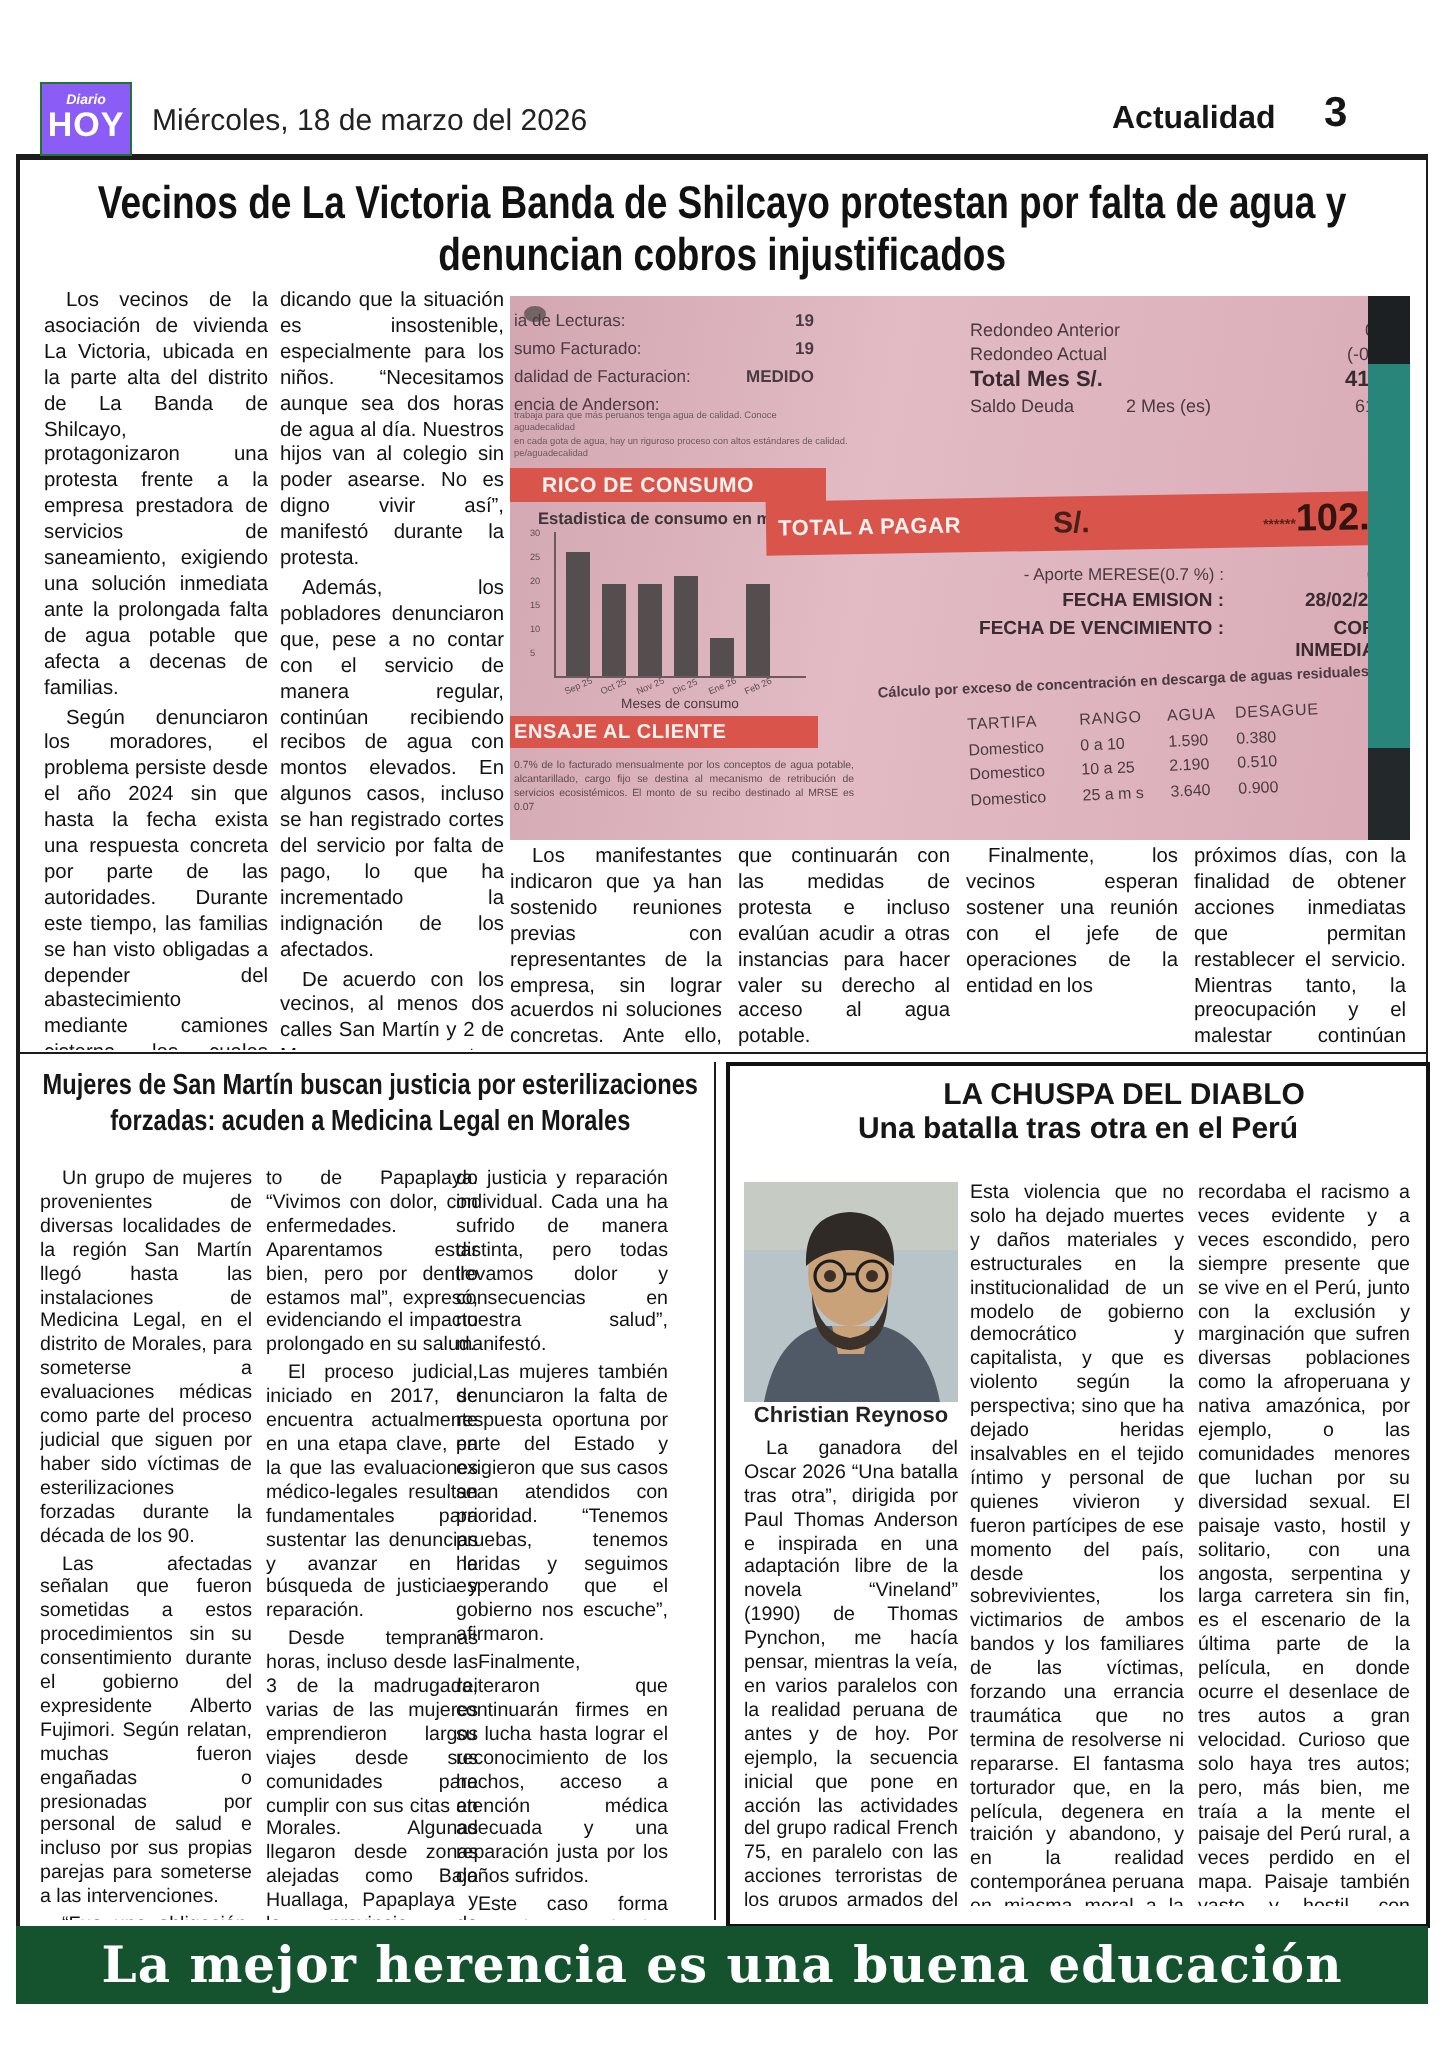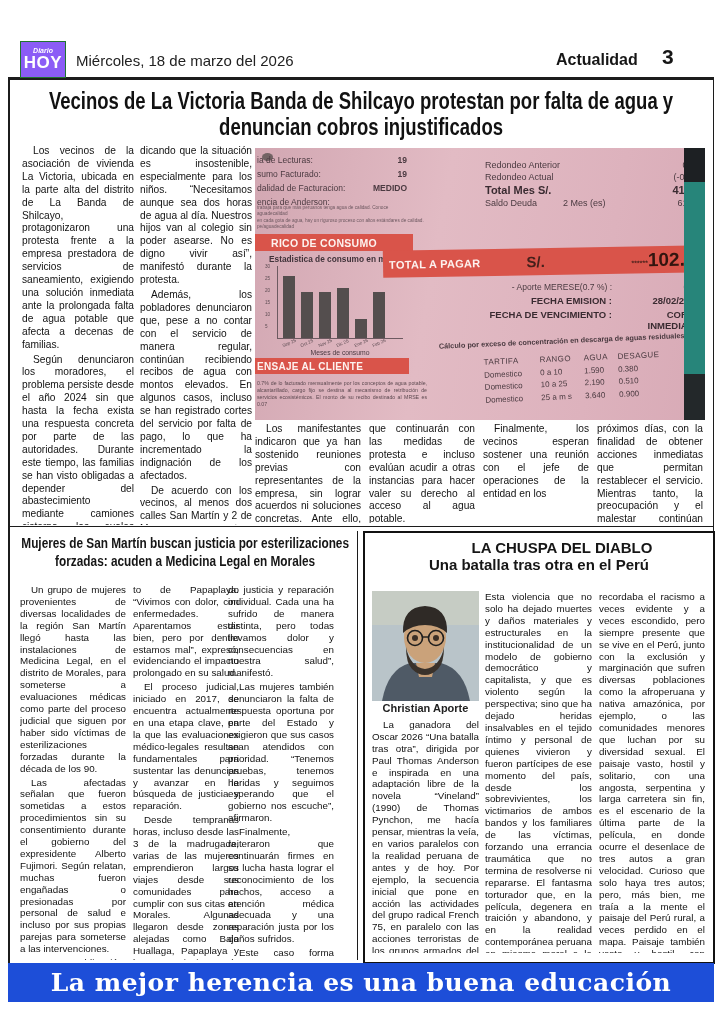--- a/index.html
+++ b/index.html
@@ -90,21 +90,21 @@
   .t-head{letter-spacing:.4px;}
 
   
   #a3-box{position:absolute;left:363px;top:531px;width:348px;height:429px;border:2px solid #111;background:#fff;}
   .a3-kicker{margin-top:6px;text-align:center;font-size:15px;font-weight:bold;line-height:17px;margin-left:46px;}
   .a3-title{text-align:center;font-size:15px;font-weight:bold;line-height:18px;}
   .portrait{width:107px;height:110px;display:block;}
   .portrait-caption{width:107px;text-align:center;font-size:11px;font-weight:600;color:#222;margin:2px 0 4px;}
 
   
-  #bottom-banner{position:absolute;left:8px;top:963px;width:706px;height:39px;background:#1d4ed8;
+  #bottom-banner{position:absolute;left:8px;top:963px;width:706px;height:39px;background:#14532d;
         display:flex;align-items:center;justify-content:center;}
   #bottom-banner .banner-text{color:#ffffff;font-family:"DejaVu Serif", serif;font-weight:bold;
         font-size:25px;letter-spacing:.5px;}
 </style>
 </head>
 <body>
 
 <div class="vline" style="left:8px;top:77px;height:925px;"></div>
 <div class="vline" style="left:712.5px;top:77px;height:925px;"></div>
 <div class="thick-rule"></div>
@@ -313,21 +313,21 @@
       <path d="M44 72 L63 72 L60 86 L47 86 Z" fill="#caa27a"></path>
       <ellipse cx="53" cy="46" rx="21" ry="26" fill="#caa27a"></ellipse>
       <path d="M31 42 Q30 16 53 15 Q76 16 75 42 Q66 34 53 34 Q40 34 31 42 Z" fill="#2f2a26"></path>
       <path d="M34 56 Q38 76 53 78 Q68 76 72 56 Q72 72 66 78 Q60 84 53 84 Q46 84 40 78 Q34 72 34 56 Z" fill="#3a322b"></path>
       <circle cx="43" cy="47" r="7.5" fill="none" stroke="#1d1d1d" stroke-width="1.6"></circle>
       <circle cx="64" cy="47" r="7.5" fill="none" stroke="#1d1d1d" stroke-width="1.6"></circle>
       <line x1="50.5" y1="46" x2="56.5" y2="46" stroke="#1d1d1d" stroke-width="1.4"></line>
       <circle cx="43" cy="47" r="3" fill="#3b2f26"></circle>
       <circle cx="64" cy="47" r="3" fill="#3b2f26"></circle>
     </svg>
-    <div class="portrait-caption">Christian Aporte</div>
+    <div class="portrait-caption">Christian Reynoso</div>
     <div>
         <p class="para">La ganadora del Oscar 2026 “Una batalla tras otra”, dirigida por Paul Thomas Anderson e inspirada en una adaptación libre de la novela “Vineland” (1990) de Thomas Pynchon, me hacía pensar, mientras la veía, en varios paralelos con la realidad peruana de antes y de hoy. Por ejemplo, la secuencia inicial que pone en acción las actividades del grupo radical French 75, en paralelo con las acciones terroristas de los grupos armados del Perú en los años ochenta y noventa. Desde luego, distancias insalvables, pero que muestran un espiral de violencia con consecuencias en el futuro.</p>
       </div>
   </div>
   <div class="col col-small" style="left:120px;top:58px;width:107px;height:362px;">
       <p class="para cont">Esta violencia que no solo ha dejado muertes y daños materiales y estructurales en la institucionalidad de un modelo de gobierno democrático y capitalista, y que es violento según la perspectiva; sino que ha dejado heridas insalvables en el tejido íntimo y personal de quienes vivieron y fueron partícipes de ese momento del país, desde los sobrevivientes, los victimarios de ambos bandos y los familiares de las víctimas, forzando una errancia traumática que no termina de resolverse ni repararse. El fantasma torturador que, en la película, degenera en traición y abandono, y en la realidad contemporánea peruana en miasma moral a la vez que terruqueo indiscriminado.</p>
     </div>
   <div class="col col-small" style="left:234px;top:58px;width:106px;height:362px;">
       <p class="para cont">recordaba el racismo a veces evidente y a veces escondido, pero siempre presente que se vive en el Perú, junto con la exclusión y marginación que sufren diversas poblaciones como la afroperuana y nativa amazónica, por ejemplo, o las comunidades menores que luchan por su diversidad sexual. El paisaje vasto, hostil y solitario, con una angosta, serpentina y larga carretera sin fin, es el escenario de la última parte de la película, en donde ocurre el desenlace de tres autos a gran velocidad. Curioso que solo haya tres autos; pero, más bien, me traía a la mente el paisaje del Perú rural, a veces perdido en el mapa. Paisaje también vasto y hostil, con carreteras polvorientas que unen pueblos y pueblos sin fin, pero más dinámicas en su tránsito con autos, buses y motos que buscan intercambio y alguna forma de progreso. Así, la vitalidad y la sátira de “Una batalla tras otra” funciona también como una lectura social y política de las batallas que libra el Perú.</p>
     </div>

